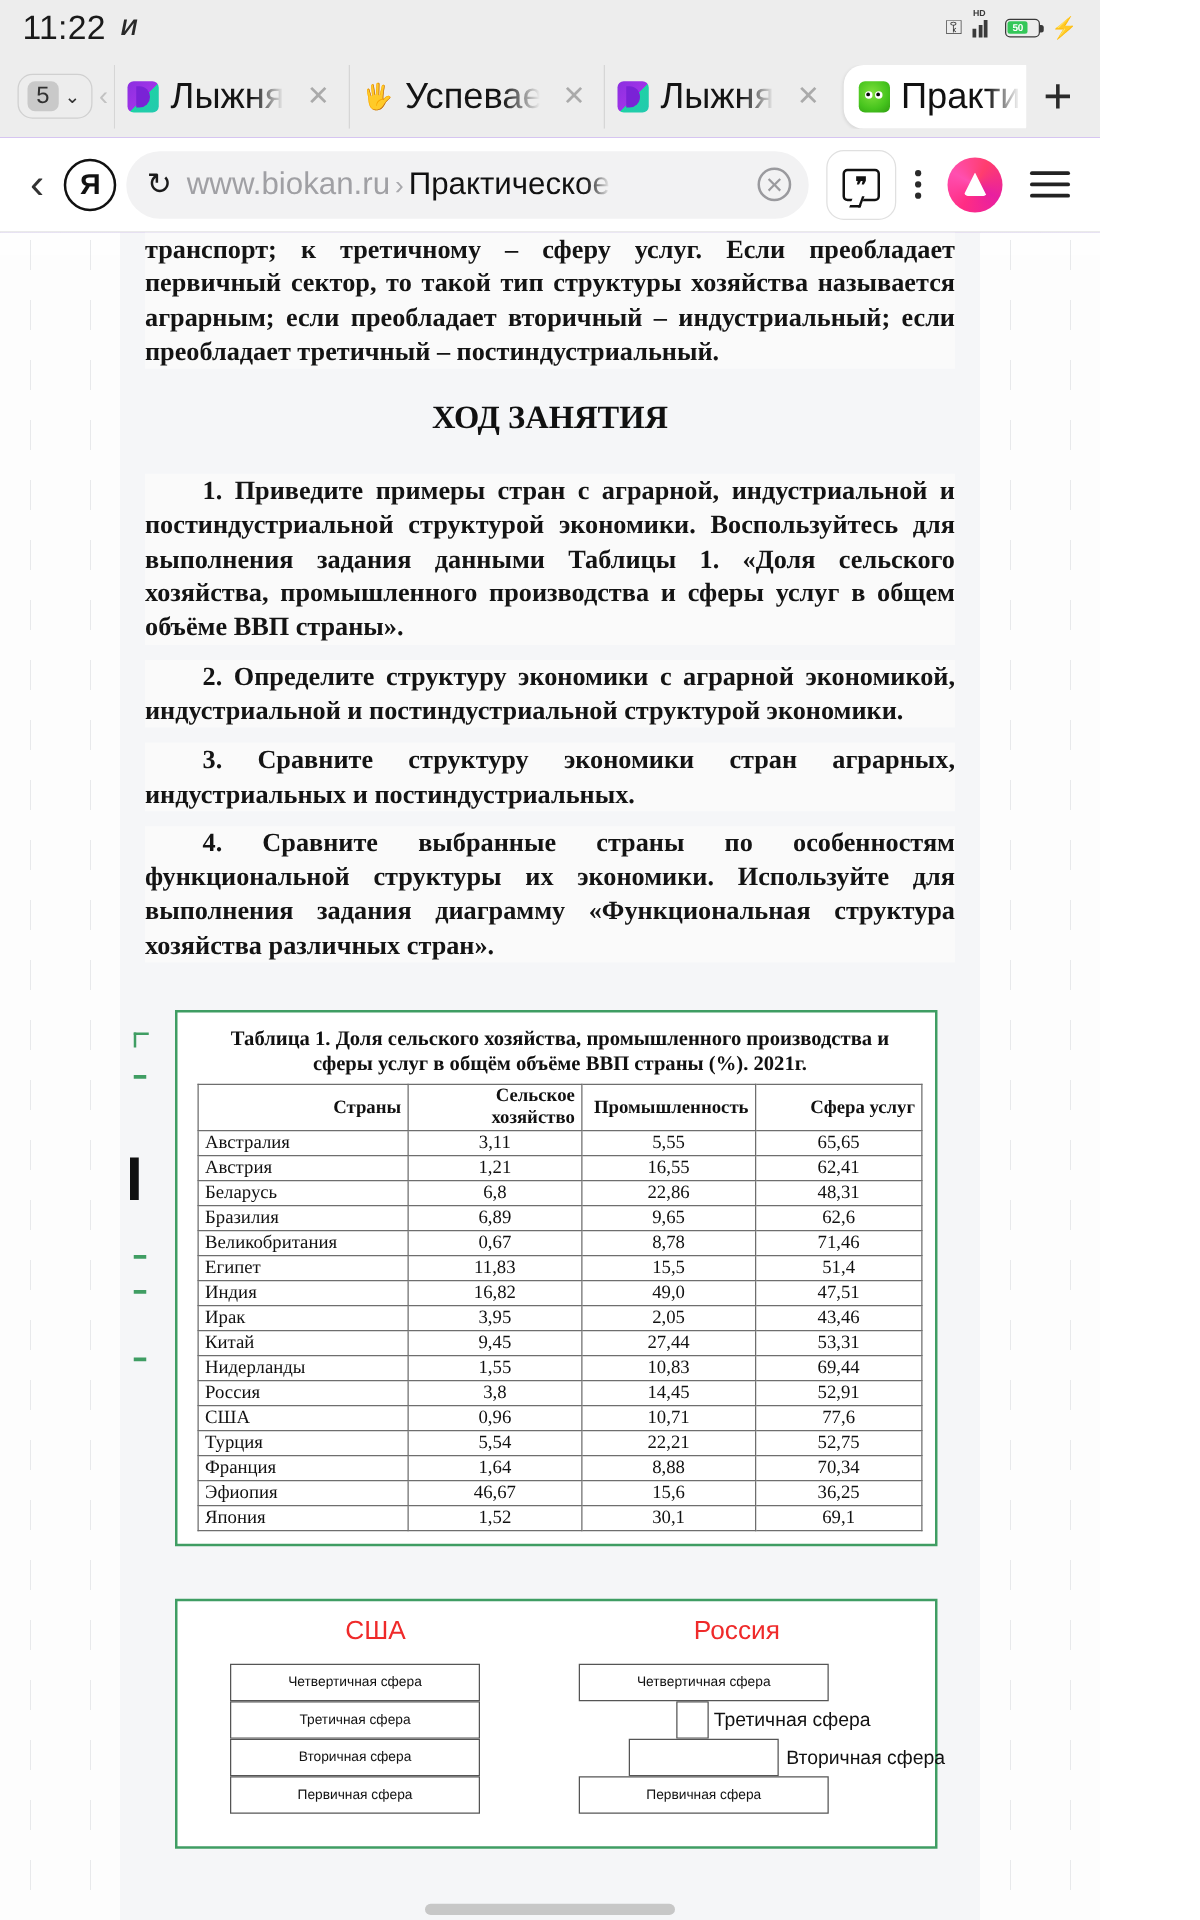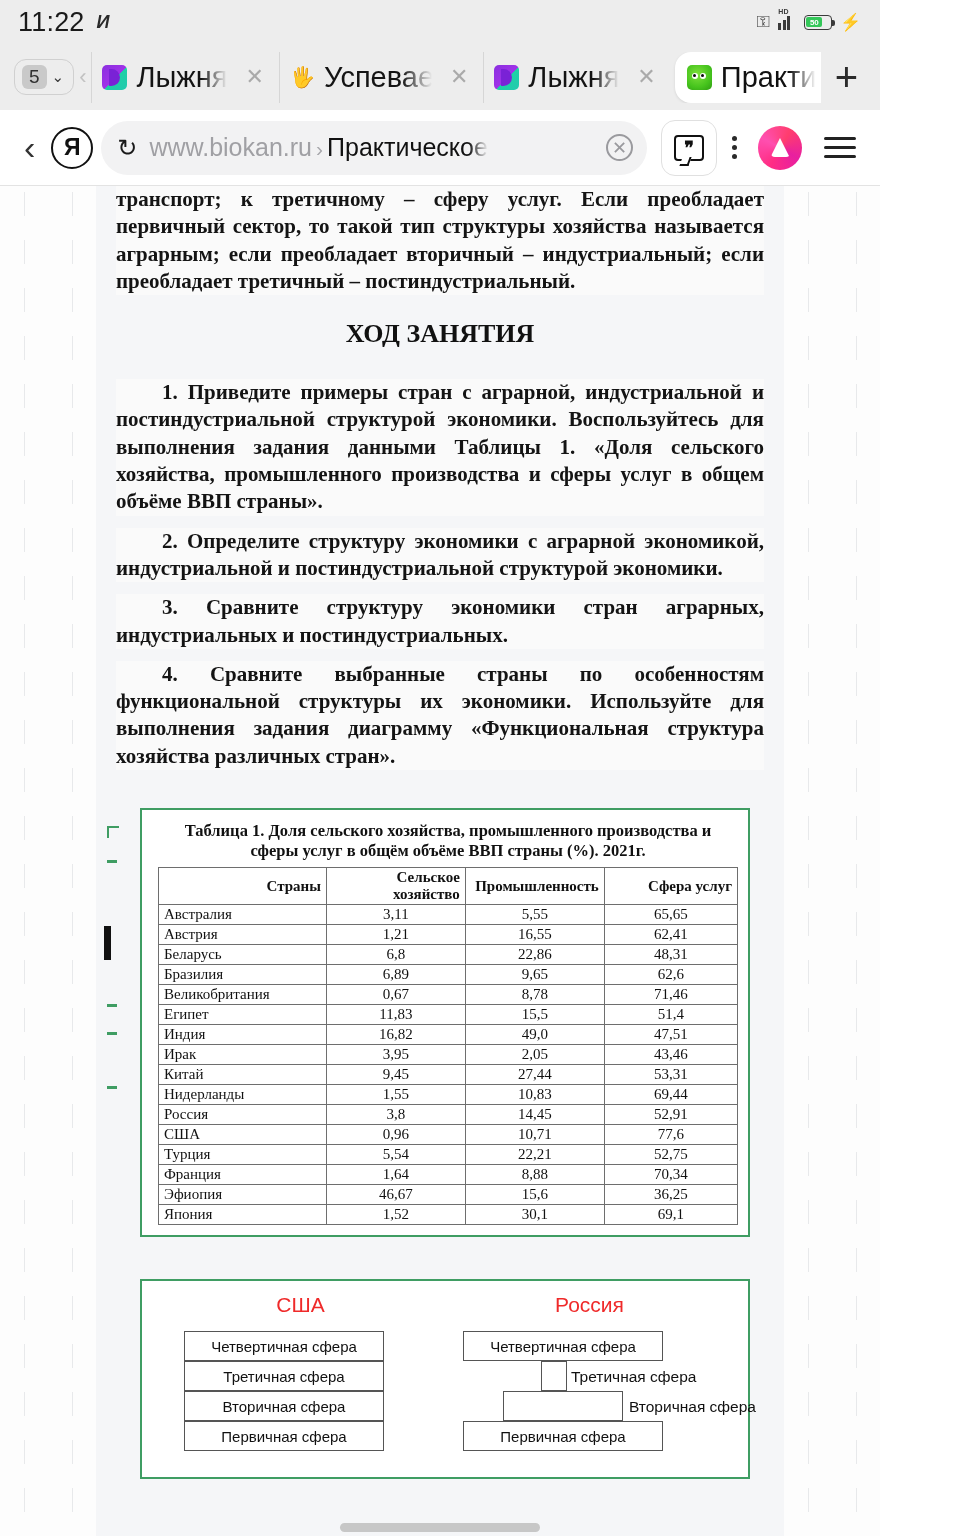--- a/index.html
+++ b/index.html
@@ -244,21 +244,21 @@
   }
   .dia-grid { display:grid; grid-template-columns:1fr 1fr; }
   .dia-cell { position:relative; height:170px; }
   .c-name {
     color:#ef2a2a; font-size:21px; text-align:center; margin-bottom:8px;
     font-family:"Liberation Sans", sans-serif;
   }
   .bx {
     position:absolute; border:1.6px solid #555; background:#fff;
     display:flex; align-items:center; justify-content:center;
-    font-size:15px; color:#111; font-family:"Liberation Sans", sans-serif;
+    font-size:11px; color:#111; font-family:"Liberation Sans", sans-serif;
     white-space:nowrap;
   }
   .lbl {
     position:absolute; font-size:15.5px; color:#111; white-space:nowrap;
     font-family:"Liberation Sans", sans-serif;
   }
 
   
   .navpill {
     position:absolute; left:50%; transform:translateX(-50%);

